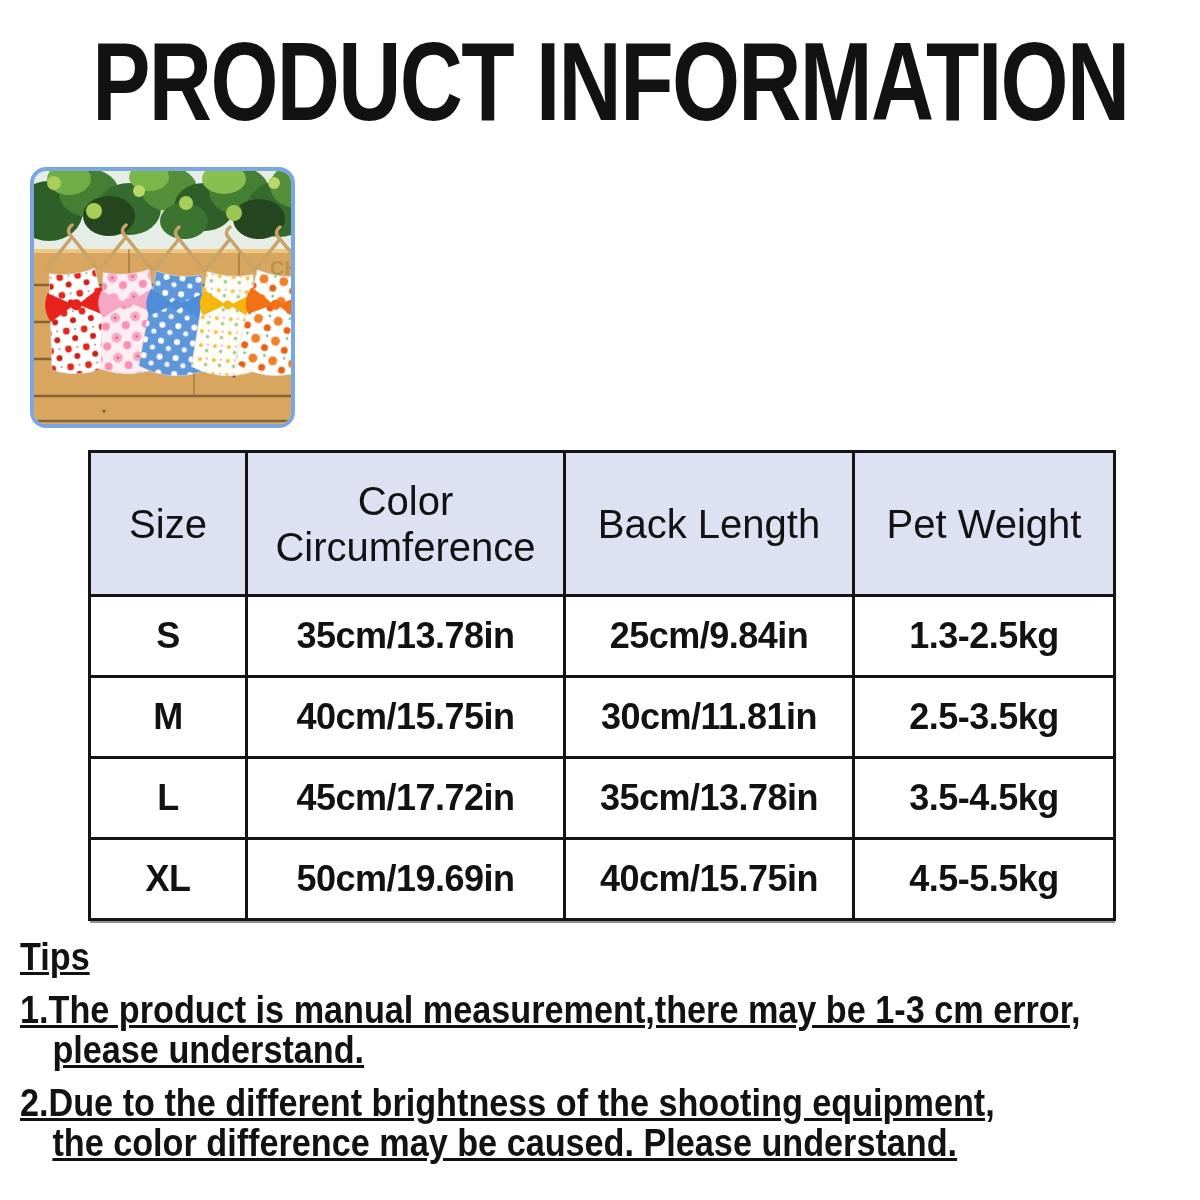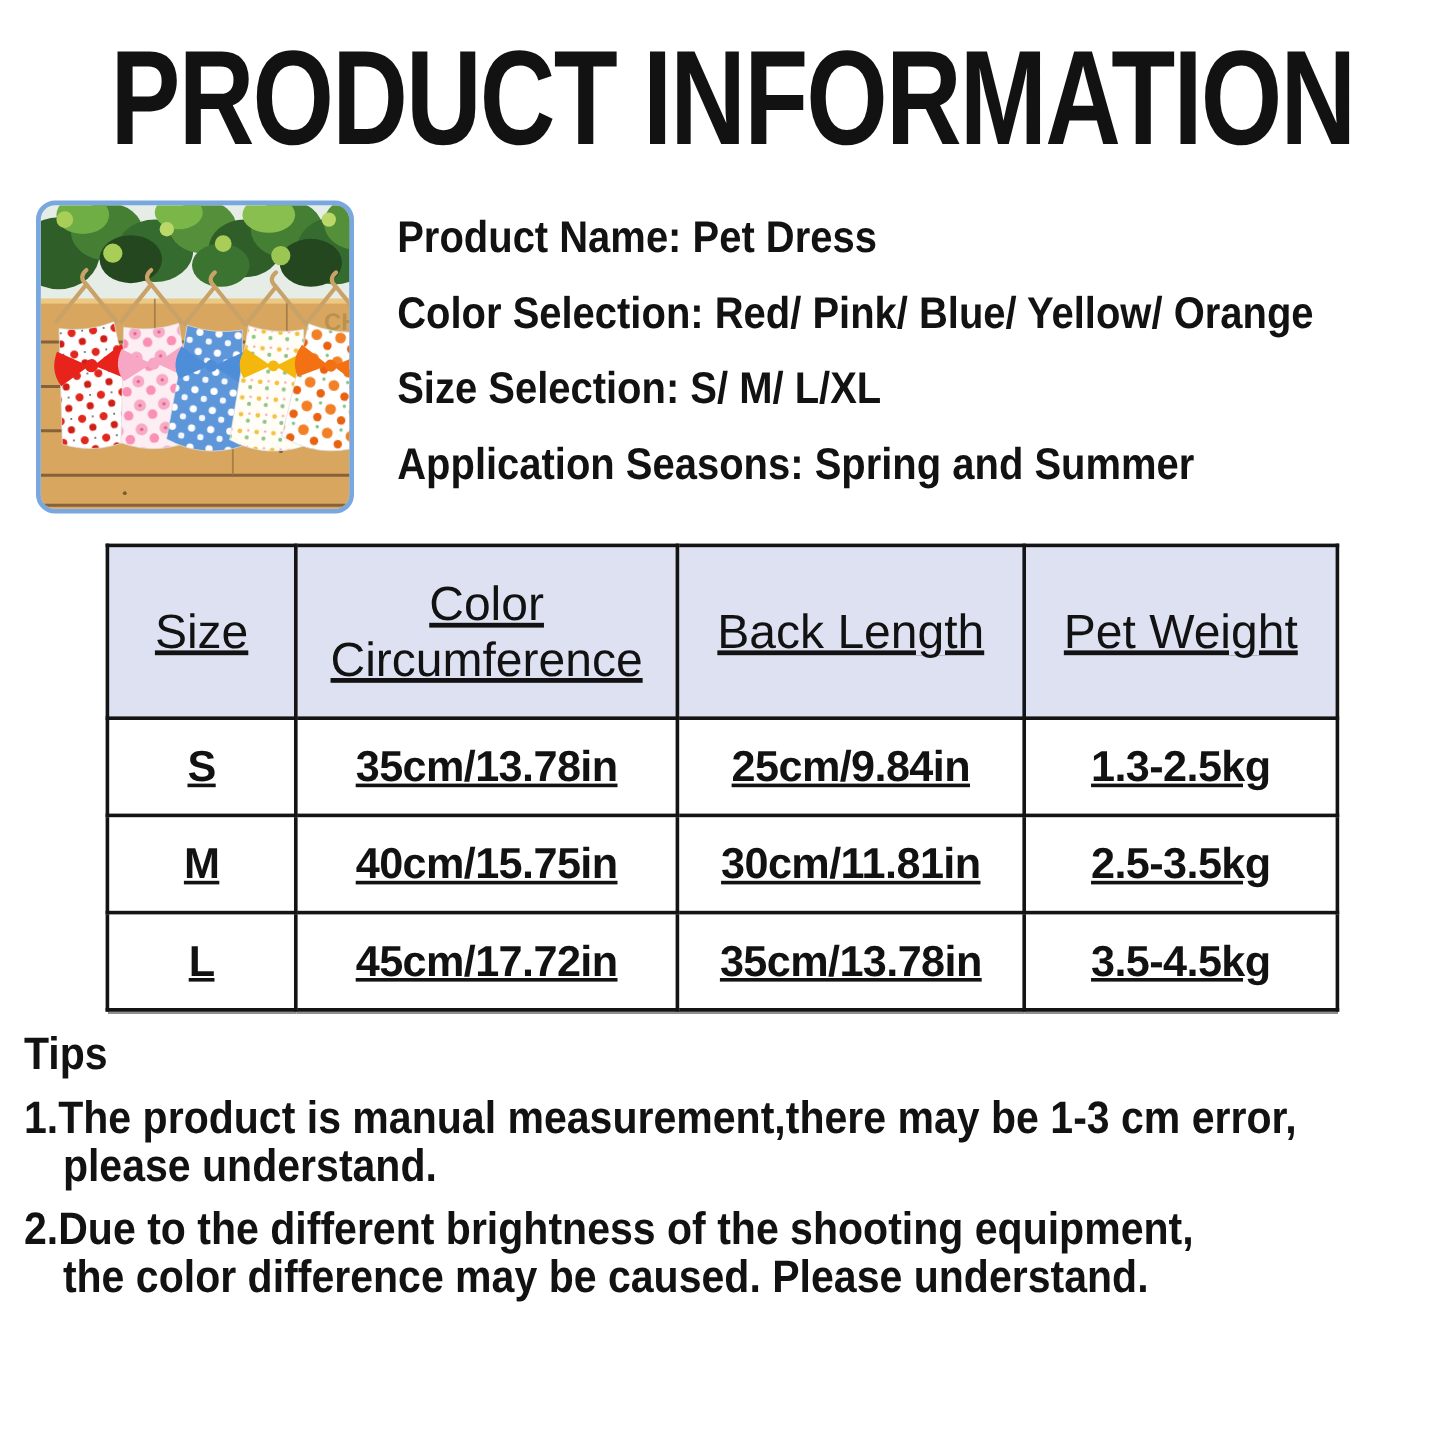--- a/index.html
+++ b/index.html
@@ -38,38 +38,37 @@
   .detail-line{
     font-size:37px;font-weight:700;line-height:38px;
     margin-bottom:25px;white-space:nowrap;
     transform:scaleX(0.9);transform-origin:left center;
   }
   
   table.size-table{
     margin:22px 0 16px 88px;width:1025px;
     border-collapse:collapse;table-layout:fixed;
     border:2px solid var(--border-dark);
-    text-decoration:underline;
   }
   .size-table th,.size-table td{
     border:3px solid var(--border-dark);
     box-shadow:0 3px 0 var(--border-shadow);
     text-align:center;vertical-align:middle;
     padding:0 6px;
   }
   .size-table th{
     height:144px;background:var(--header-bg);
     font-size:40px;font-weight:400;line-height:1.15;
   }
   .size-table td{
     height:81px;background:#ffffff;
     font-size:36px;font-weight:700;letter-spacing:-0.5px;
   }
   
-  .tips{margin:6px 0 0 20px;}
+  .tips{margin:6px 0 0 20px;text-decoration:underline;}
   .tips-heading{
     font-size:38px;font-weight:700;line-height:40px;
     transform:scaleX(0.9);transform-origin:left center;white-space:nowrap;
   }
   .tip{
     margin-top:13px;font-size:38px;font-weight:700;line-height:40px;
     transform:scaleX(0.9);transform-origin:left top;
   }
   .tip .l1,.tip .l2{white-space:nowrap;display:block;}
   .tip .l2{padding-left:36px;}
@@ -191,26 +190,20 @@
       <g transform="translate(246,102) rotate(8)">
         <path d="M-23,0 Q0,6 23,0 L32,96 Q0,110 -32,96 Z" fill="url(#p5)" stroke="#dddddd" stroke-width="0.6"></path>
         <g transform="translate(0,32)">
           <path d="M-2,0 L-26,-14 Q-34,0 -26,13 Z M2,0 L26,-14 Q34,0 26,13 Z" fill="#f47113"></path>
           <circle cx="0" cy="0" r="5" fill="#f47113"></circle>
         </g>
       </g>
     </svg>
   </div>
 
-  <div class="details">
-    <div class="detail-line">Product Name: Pet Dress</div>
-    <div class="detail-line">Color Selection: Red/ Pink/ Blue/ Yellow/ Orange</div>
-    <div class="detail-line">Size Selection: S/ M/ L/XL</div>
-    <div class="detail-line">Application Seasons: Spring and Summer</div>
-  </div>
 </div>
 
 <table class="size-table">
   <colgroup>
     <col style="width:157px">
       <col style="width:318px">
       <col style="width:289px">
       <col style="width:261px">
   </colgroup>
   <thead>
@@ -232,20 +225,26 @@
       <td>M</td>
       <td>40cm/15.75in</td>
       <td>30cm/11.81in</td>
       <td>2.5-3.5kg</td>
     </tr>
     <tr>
       <td>L</td>
       <td>45cm/17.72in</td>
       <td>35cm/13.78in</td>
       <td>3.5-4.5kg</td>
+    </tr>
+    <tr>
+      <td>XL</td>
+      <td>50cm/19.69in</td>
+      <td>40cm/15.75in</td>
+      <td>4.5-5.5kg</td>
     </tr>
   </tbody>
 </table>
 
 <div class="tips">
   <div class="tips-heading">Tips</div>
   <div class="tip">
     <span class="l1">1.The product is manual measurement,there may be 1-3 cm error,</span>
     <span class="l2">please understand.</span>
   </div>

